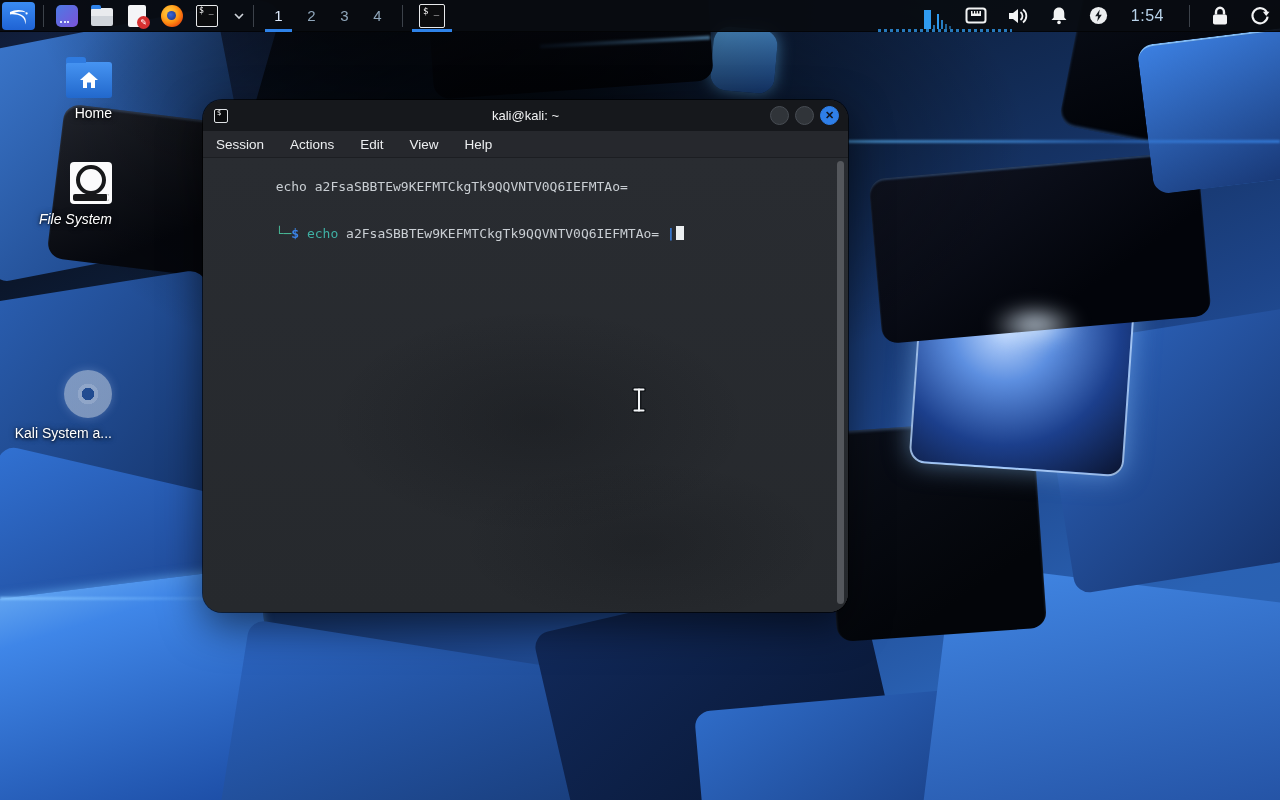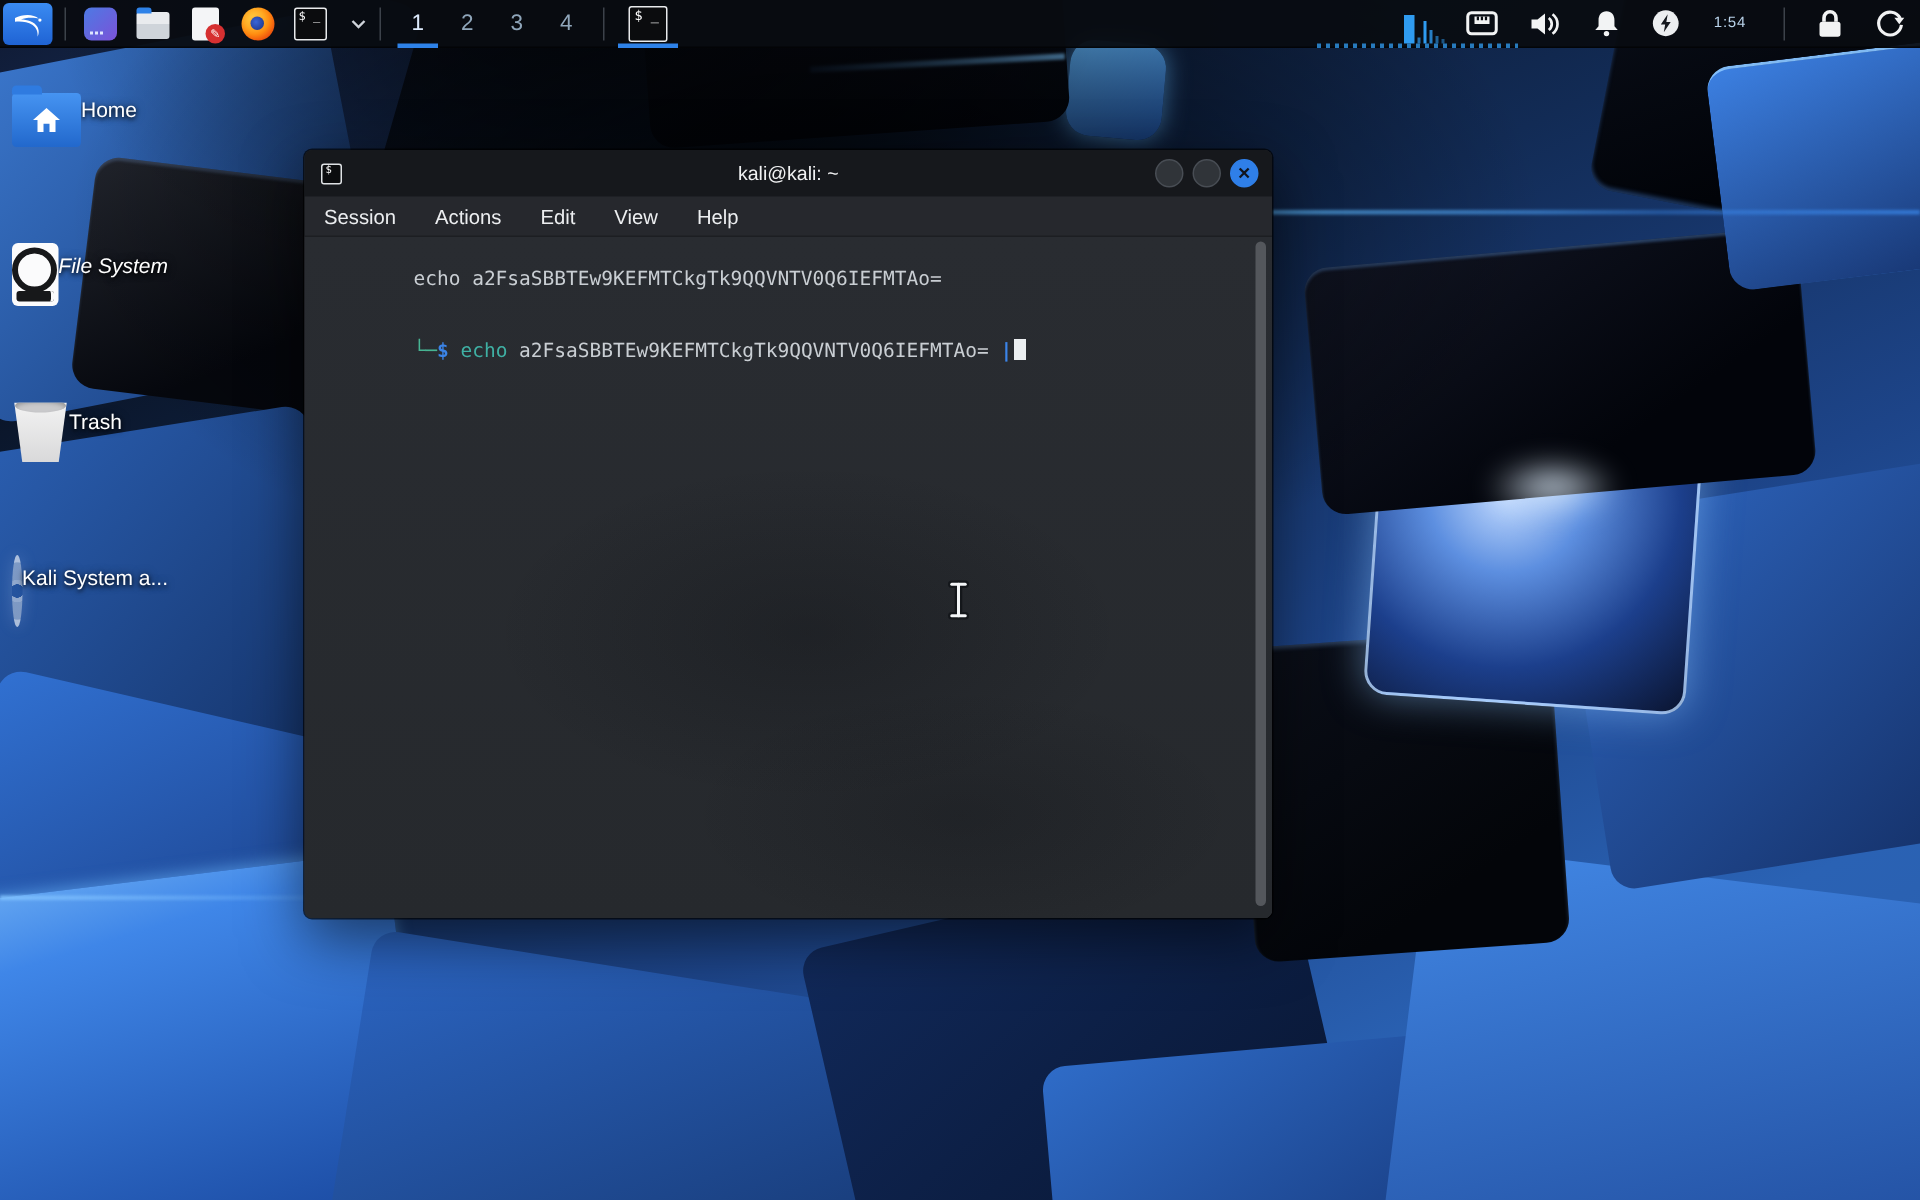--- a/index.html
+++ b/index.html
@@ -46,25 +46,25 @@
   .ws-item.active { color:#dceafc; }
   .ws-item.active::after { content:""; position:absolute; left:3px; right:3px; bottom:0; height:3px; background:#2e82e8; }
   .task-btn { position:relative; width:42px; height:32px; display:flex; align-items:center; justify-content:center; }
   .task-btn::after { content:""; position:absolute; left:1px; right:1px; bottom:0; height:3px; background:#2e82e8; }
   .task-term { width:26px; height:24px; background:#0b0c0e; border:1.5px solid #e8eaec; border-radius:2px; position:relative; }
   .task-term::after { content:"$\2009_"; position:absolute; left:3px; top:1px; color:#fff; font-size:9px; font-family:"DejaVu Sans Mono",monospace; }
   .spacer { flex:1; }
   .loadgraph { display:flex; align-items:flex-end; gap:2px; height:26px; margin-right:14px; }
   .loadgraph i { display:block; background:#2f9bf0; }
   .tray { display:flex; align-items:center; gap:21px; margin-right:10px; }
-  .clock { color:#b9d3ea; font-size:10px; margin:0 4px 0 2px; letter-spacing:.5px; }
+  .clock { color:#b9d3ea; font-size:16px; margin:0 4px 0 2px; letter-spacing:.5px; }
   .panel svg { display:block; }
 
   
-  .dicon { position:absolute; width:104px; left:8px; display:flex; flex-direction:row; align-items:flex-start; z-index:10; }
+  .dicon { position:absolute; width:104px; left:8px; display:flex; flex-direction:column; align-items:flex-end; z-index:10; }
   .dicon .lbl { margin-top:7px; color:#fff; font-size:14px; text-shadow:0 1px 3px rgba(0,0,0,.9), 0 0 6px rgba(0,0,0,.55); white-space:nowrap; }
   .home-art { position:relative; width:46px; height:36px; background:linear-gradient(180deg,#4694f2,#2268cc); border-radius:3px; margin-top:4px;
               display:flex; align-items:center; justify-content:center; }
   .home-art::before { content:""; position:absolute; top:-5px; left:0; width:20px; height:6px; background:#2f7be0; border-radius:3px 3px 0 0; }
   .fs-art { position:relative; width:42px; height:42px; background:#fbfbfc; border-radius:4px; display:flex; align-items:center; justify-content:center; }
   .fs-art::before { content:""; width:22px; height:22px; border:4.5px solid #17181a; border-radius:50%; margin-top:-7px; }
   .fs-art::after { content:""; position:absolute; left:3px; right:3px; bottom:3px; height:7px; background:#17181a; border-radius:2px;
                    box-shadow:inset -4px 0 0 -2px #fbfbfc; }
   .trash-art { width:38px; height:42px; background:linear-gradient(180deg,#f4f4f4,#d9d9da); clip-path:polygon(4% 6%,96% 6%,82% 100%,18% 100%);
                border-radius:4px; position:relative; }
@@ -72,21 +72,21 @@
                background:#c9c9cb; box-shadow:inset 0 2px 3px rgba(0,0,0,.25); }
   .cd-art { width:48px; height:48px; border-radius:50%;
     background:radial-gradient(circle, rgba(255,255,255,0) 0 18%, rgba(235,240,246,.55) 19% 30%, rgba(215,224,235,.5) 31% 78%, rgba(245,248,252,.65) 79% 100%);
     box-shadow:0 0 10px rgba(200,220,255,.25); }
   .floppy-art { position:relative; width:44px; height:44px; background:linear-gradient(160deg,#55687e,#3c4c60); border-radius:4px; }
   .floppy-art::before { content:""; position:absolute; top:0; left:9px; width:22px; height:14px; background:#222b36; border-radius:0 0 2px 2px;
                         box-shadow:inset -5px 0 0 0 #e8edf2; }
   .floppy-art::after { content:""; position:absolute; left:6px; right:6px; bottom:3px; height:19px; background:#cdd8e4; border-radius:1px; }
 
   
-  .twin { position:absolute; left:203px; top:100px; width:645px; height:512px; border-radius:5px; overflow:hidden; z-index:20;
+  .twin { position:absolute; left:203px; top:100px; width:645px; height:512px; border-radius:19px; overflow:hidden; z-index:20;
           background:#282b30; box-shadow:0 14px 40px rgba(0,0,0,.55), 0 0 0 1px rgba(0,0,0,.65); }
   .titlebar { height:31px; background:#16181c; display:flex; align-items:center; position:relative; }
   .tb-icon { width:14px; height:14px; background:#0b0c0e; border:1px solid #dfe2e5; border-radius:2px; margin-left:11px; position:relative; flex:none; }
   .tb-icon::after { content:"$"; position:absolute; left:2px; top:-1px; color:#fff; font-size:7px; font-family:"DejaVu Sans Mono",monospace; }
   .tb-title { position:absolute; left:0; right:0; text-align:center; color:#f1f2f3; font-size:13px; }
   .tb-btns { margin-left:auto; display:flex; gap:6px; margin-right:9px; z-index:2; }
   .tb-circle { width:19px; height:19px; border-radius:50%; background:#303439; border:1px solid #484d54; }
   .tb-close { width:19px; height:19px; border-radius:50%; background:#2f7fe8; border:1px solid #2f7fe8;
               color:#10141c; font-size:11px; font-weight:bold; display:flex; align-items:center; justify-content:center; }
   .menubar { height:27px; background:#26282d; display:flex; align-items:center; gap:26px; padding-left:13px;
@@ -228,24 +228,20 @@
       </svg>
     </div>
     <div class="lbl">Home</div>
   </div>
 
   <div class="dicon" style="top:162px;font-style:italic;">
     <div class="fs-art"></div>
     <div class="lbl">File System</div>
   </div>
 
-  <div class="dicon" style="top:266px;">
-    <div class="trash-art"></div>
-    <div class="lbl">Trash</div>
-  </div>
 
   <div class="dicon" style="top:370px;">
     <div class="cd-art"></div>
     <div class="lbl">Kali System a...</div>
   </div>
 
 
   <div class="twin">
     <div class="titlebar">
       <div class="tb-icon"></div>

